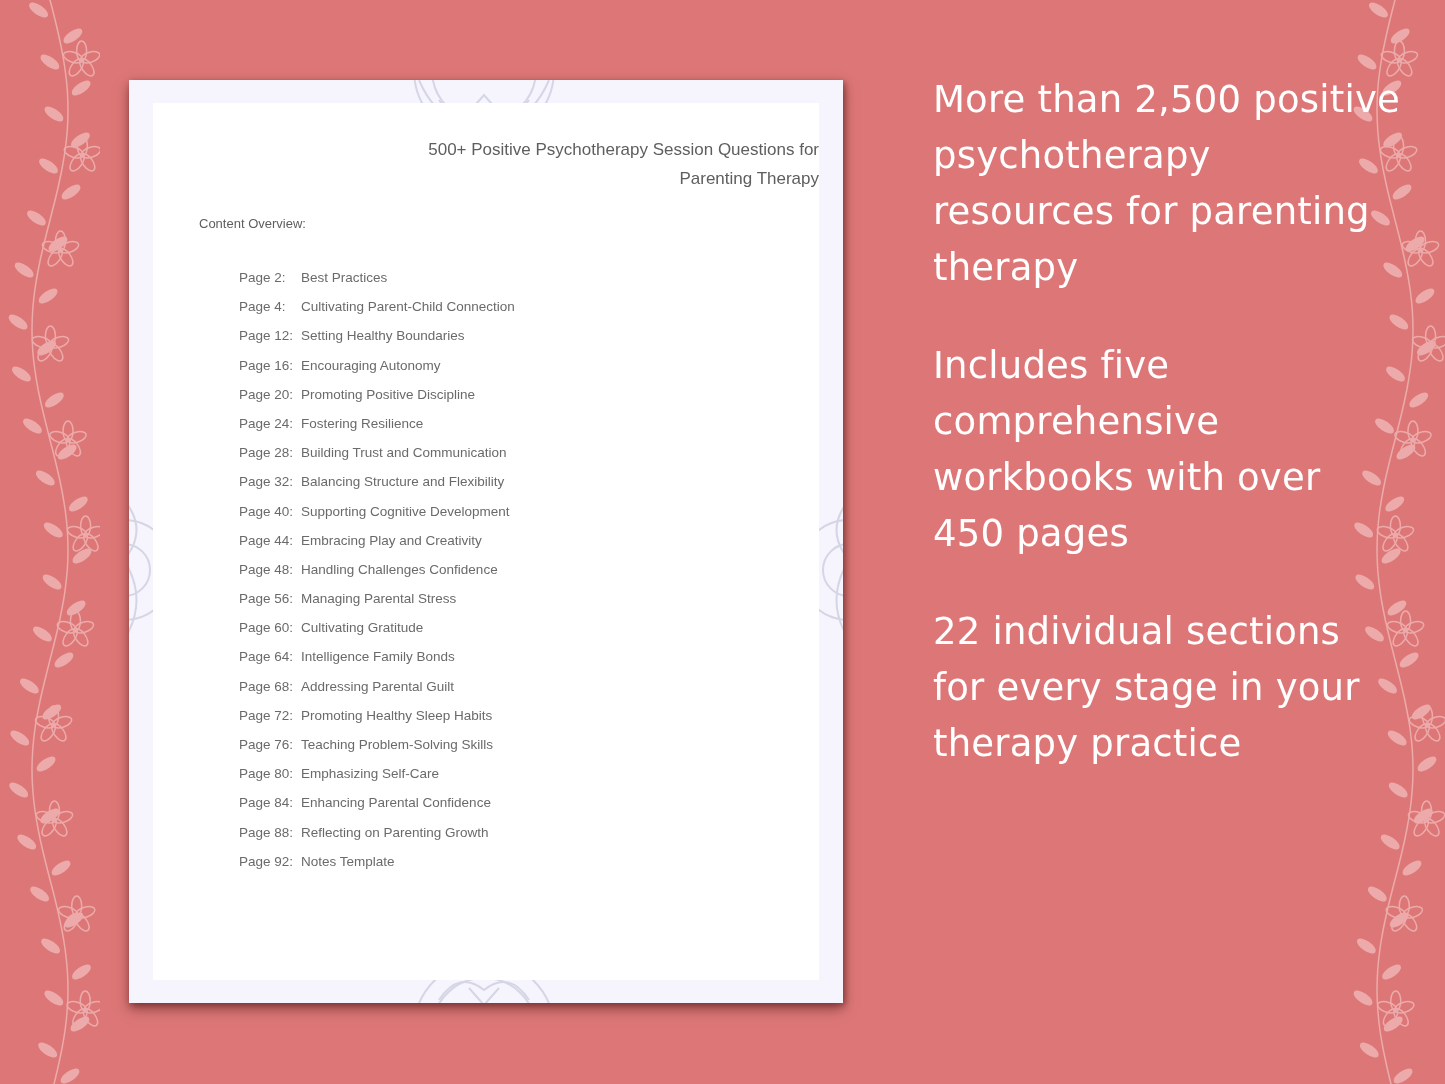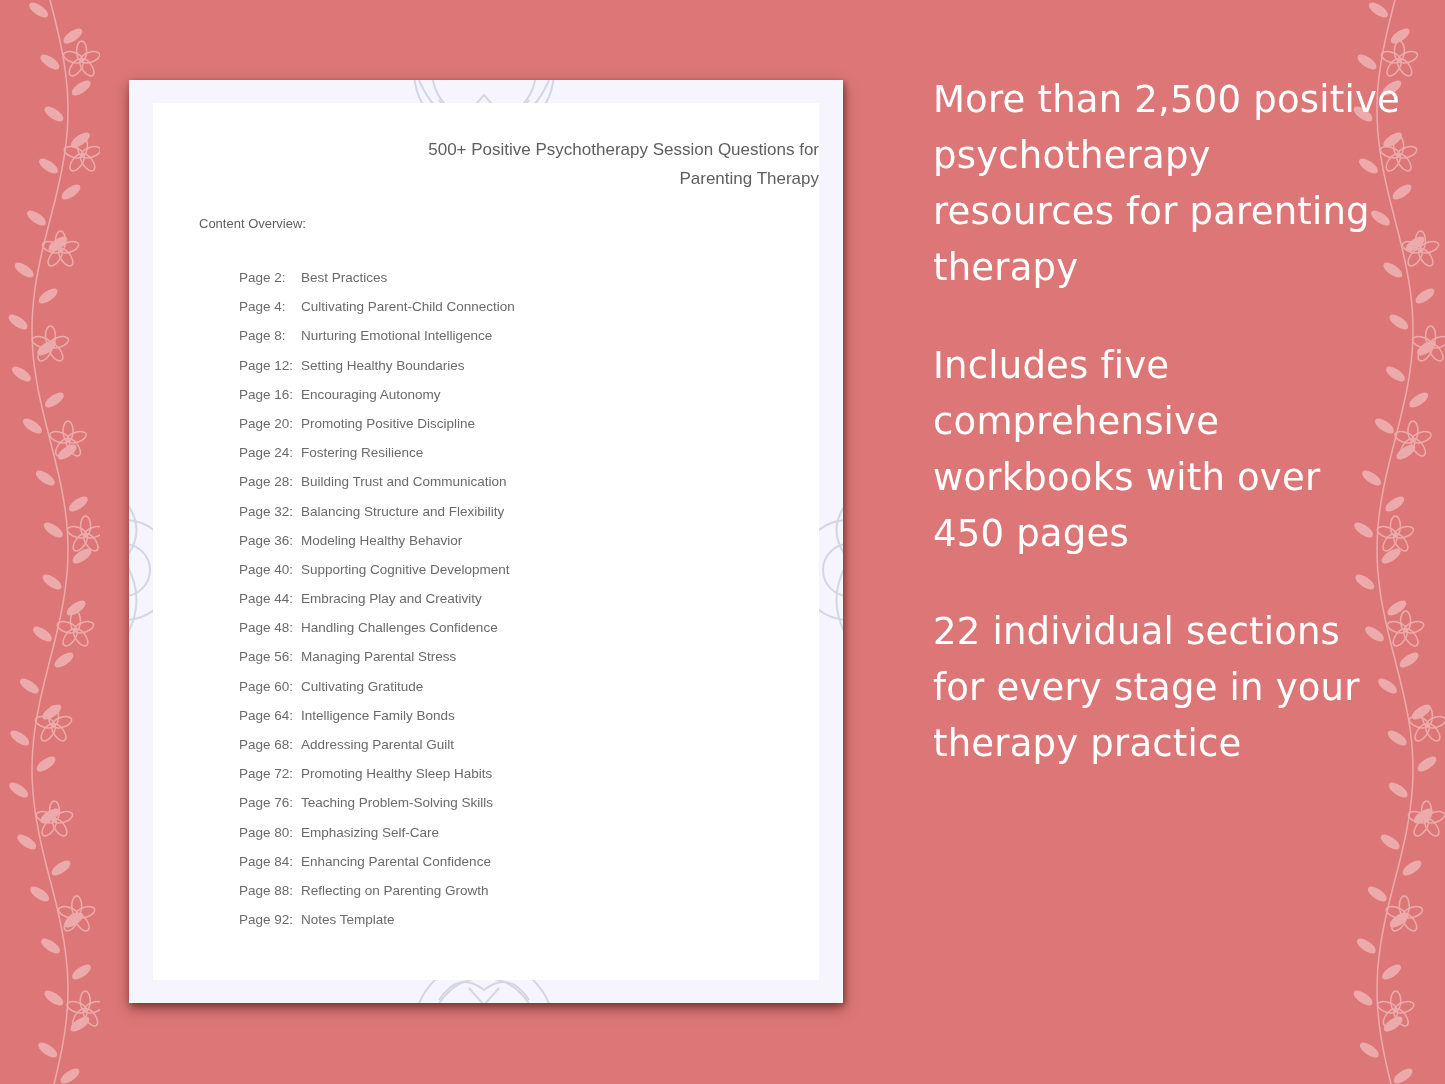--- a/index.html
+++ b/index.html
@@ -292,28 +292,26 @@
 
   <div class="sheet">
     <div class="doc-title">
       <div>500+ Positive Psychotherapy Session Questions for</div>
       <div>Parenting Therapy</div>
     </div>
     <div class="overview-label">Content Overview:</div>
     <ul class="toc" id="toc">
         <li><span class="pg">Page  2:</span><span>Best Practices</span></li>
         <li><span class="pg">Page  4:</span><span>Cultivating Parent-Child Connection</span></li>
-        <li><span class="pg">Page  8:</span><span>Nurturing Emotional Intelligence</span></li>
         <li><span class="pg">Page 12:</span><span>Setting Healthy Boundaries</span></li>
         <li><span class="pg">Page 16:</span><span>Encouraging Autonomy</span></li>
         <li><span class="pg">Page 20:</span><span>Promoting Positive Discipline</span></li>
         <li><span class="pg">Page 24:</span><span>Fostering Resilience</span></li>
         <li><span class="pg">Page 28:</span><span>Building Trust and Communication</span></li>
         <li><span class="pg">Page 32:</span><span>Balancing Structure and Flexibility</span></li>
-        <li><span class="pg">Page 36:</span><span>Modeling Healthy Behavior</span></li>
         <li><span class="pg">Page 40:</span><span>Supporting Cognitive Development</span></li>
         <li><span class="pg">Page 44:</span><span>Embracing Play and Creativity</span></li>
         <li><span class="pg">Page 48:</span><span>Handling Challenges Confidence</span></li>
         <li><span class="pg">Page 56:</span><span>Managing Parental Stress</span></li>
         <li><span class="pg">Page 60:</span><span>Cultivating Gratitude</span></li>
         <li><span class="pg">Page 64:</span><span>Intelligence Family Bonds</span></li>
         <li><span class="pg">Page 68:</span><span>Addressing Parental Guilt</span></li>
         <li><span class="pg">Page 72:</span><span>Promoting Healthy Sleep Habits</span></li>
         <li><span class="pg">Page 76:</span><span>Teaching Problem-Solving Skills</span></li>
         <li><span class="pg">Page 80:</span><span>Emphasizing Self-Care</span></li>

